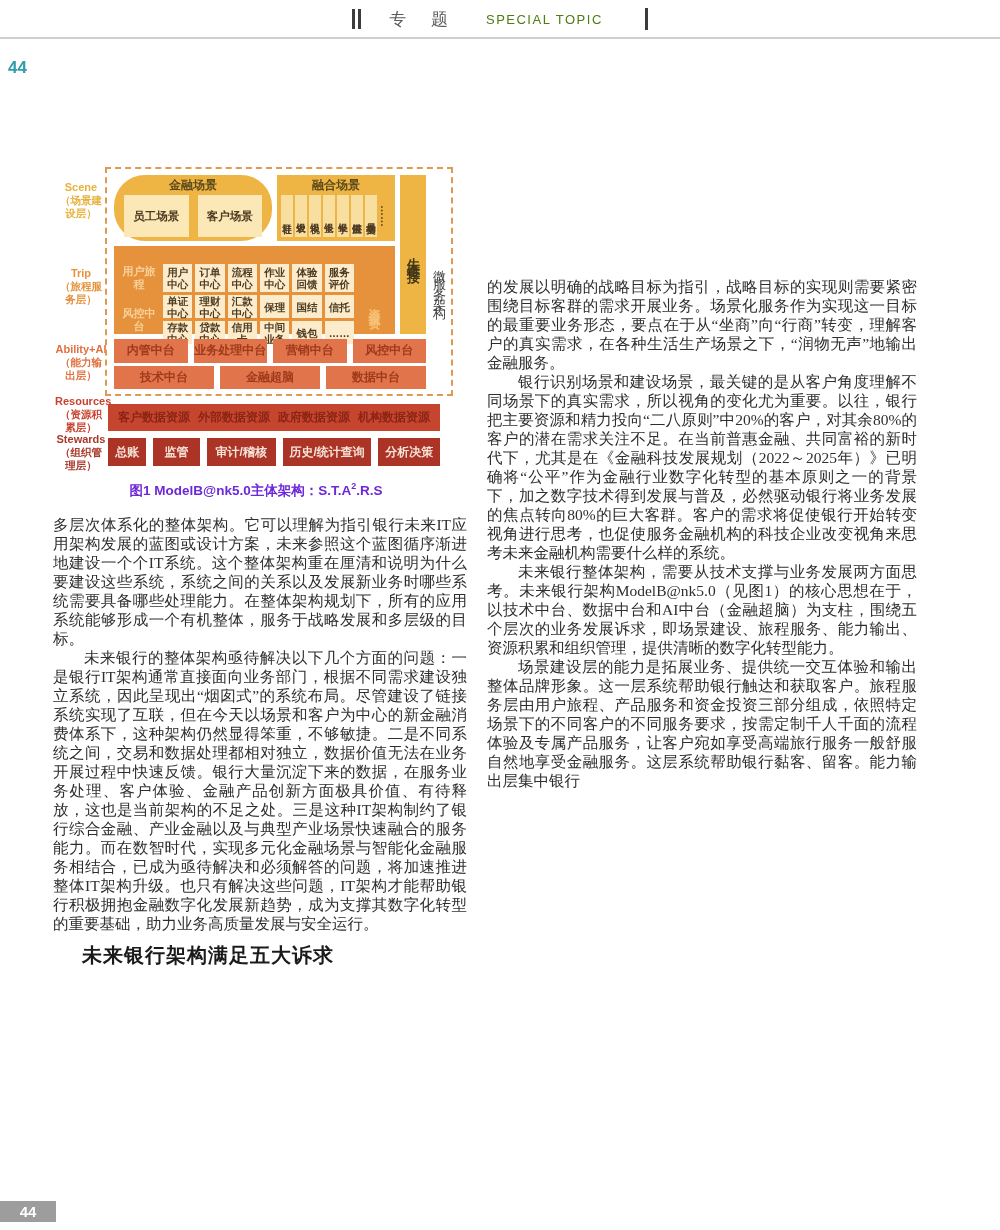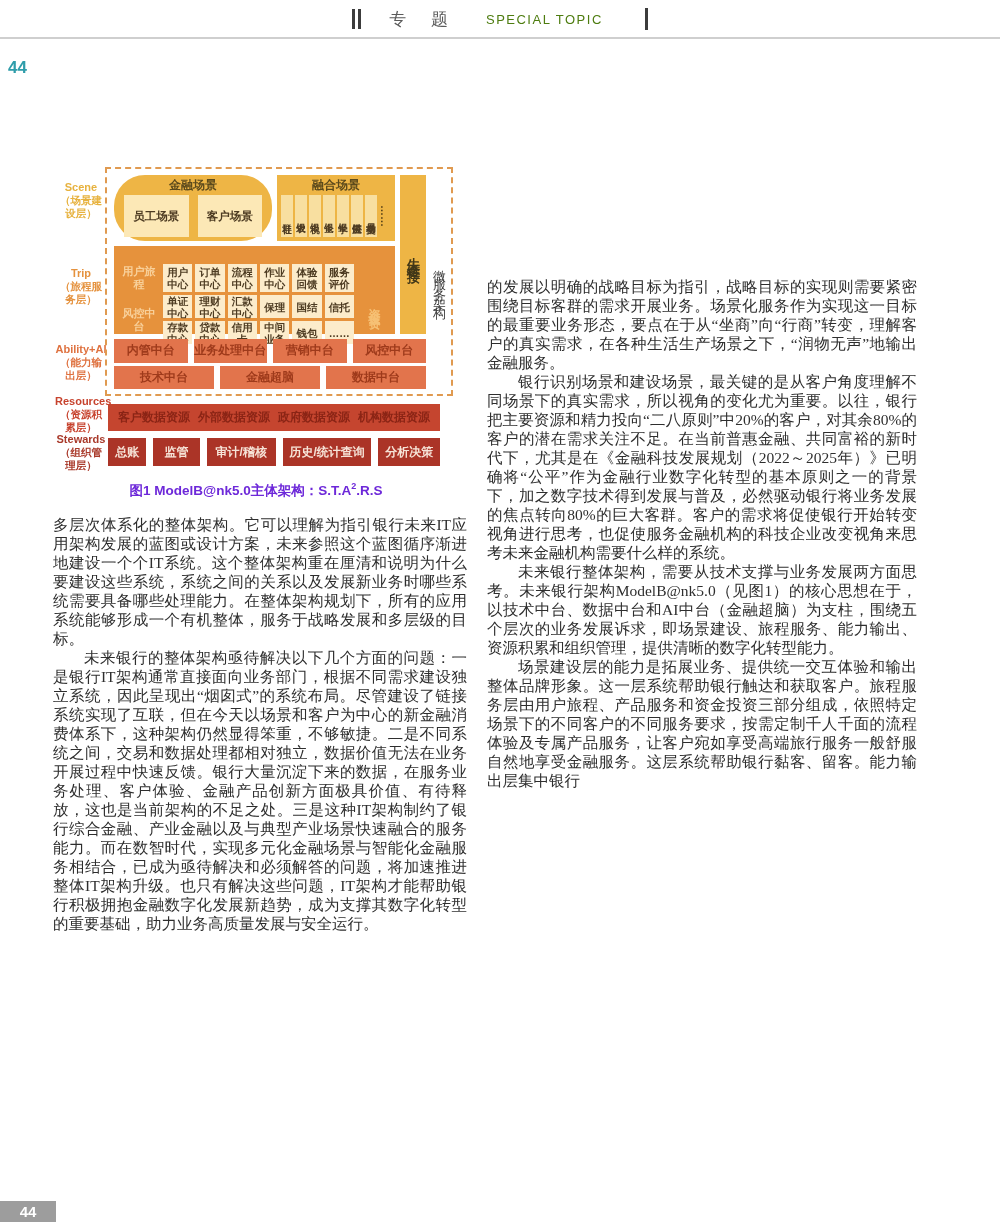--- a/index.html
+++ b/index.html
@@ -225,20 +225,21 @@
     </div>
   </div>
 
   <div class="fig-caption">
     <span>图1 ModelB@nk5.0主体架构：S.T.A</span><sup>2</sup><span>.R.S</span>
   </div>
 
   <div class="col left-col">
     <p>多层次体系化的整体架构。它可以理解为指引银行未来IT应用架构发展的蓝图或设计方案，未来参照这个蓝图循序渐进地建设一个个IT系统。这个整体架构重在厘清和说明为什么要建设这些系统，系统之间的关系以及发展新业务时哪些系统需要具备哪些处理能力。在整体架构规划下，所有的应用系统能够形成一个有机整体，服务于战略发展和多层级的目标。</p>
     <p class="ind">未来银行的整体架构亟待解决以下几个方面的问题：一是银行IT架构通常直接面向业务部门，根据不同需求建设独立系统，因此呈现出“烟囱式”的系统布局。尽管建设了链接系统实现了互联，但在今天以场景和客户为中心的新金融消费体系下，这种架构仍然显得笨重，不够敏捷。二是不同系统之间，交易和数据处理都相对独立，数据价值无法在业务开展过程中快速反馈。银行大量沉淀下来的数据，在服务业务处理、客户体验、金融产品创新方面极具价值、有待释放，这也是当前架构的不足之处。三是这种IT架构制约了银行综合金融、产业金融以及与典型产业场景快速融合的服务能力。而在数智时代，实现多元化金融场景与智能化金融服务相结合，已成为亟待解决和必须解答的问题，将加速推进整体IT架构升级。也只有解决这些问题，IT架构才能帮助银行积极拥抱金融数字化发展新趋势，成为支撑其数字化转型的重要基础，助力业务高质量发展与安全运行。</p>
+    <div class="sec-heading">未来银行架构满足五大诉求</div>
   </div>
 
   <div class="col right-col">
     <p>的发展以明确的战略目标为指引，战略目标的实现则需要紧密围绕目标客群的需求开展业务。场景化服务作为实现这一目标的最重要业务形态，要点在于从“坐商”向“行商”转变，理解客户的真实需求，在各种生活生产场景之下，“润物无声”地输出金融服务。</p>
     <p class="ind">银行识别场景和建设场景，最关键的是从客户角度理解不同场景下的真实需求，所以视角的变化尤为重要。以往，银行把主要资源和精力投向“二八原则”中20%的客户，对其余80%的客户的潜在需求关注不足。在当前普惠金融、共同富裕的新时代下，尤其是在《金融科技发展规划（2022～2025年）》已明确将“公平”作为金融行业数字化转型的基本原则之一的背景下，加之数字技术得到发展与普及，必然驱动银行将业务发展的焦点转向80%的巨大客群。客户的需求将促使银行开始转变视角进行思考，也促使服务金融机构的科技企业改变视角来思考未来金融机构需要什么样的系统。</p>
     <p class="ind">未来银行整体架构，需要从技术支撑与业务发展两方面思考。未来银行架构ModelB@nk5.0（见图1）的核心思想在于，以技术中台、数据中台和AI中台（金融超脑）为支柱，围绕五个层次的业务发展诉求，即场景建设、旅程服务、能力输出、资源积累和组织管理，提供清晰的数字化转型能力。</p>
     <p class="ind">场景建设层的能力是拓展业务、提供统一交互体验和输出整体品牌形象。这一层系统帮助银行触达和获取客户。旅程服务层由用户旅程、产品服务和资金投资三部分组成，依照特定场景下的不同客户的不同服务要求，按需定制千人千面的流程体验及专属产品服务，让客户宛如享受高端旅行服务一般舒服自然地享受金融服务。这层系统帮助银行黏客、留客。能力输出层集中银行</p>
   </div>
 
   <div class="pagenum-bottom-box">

